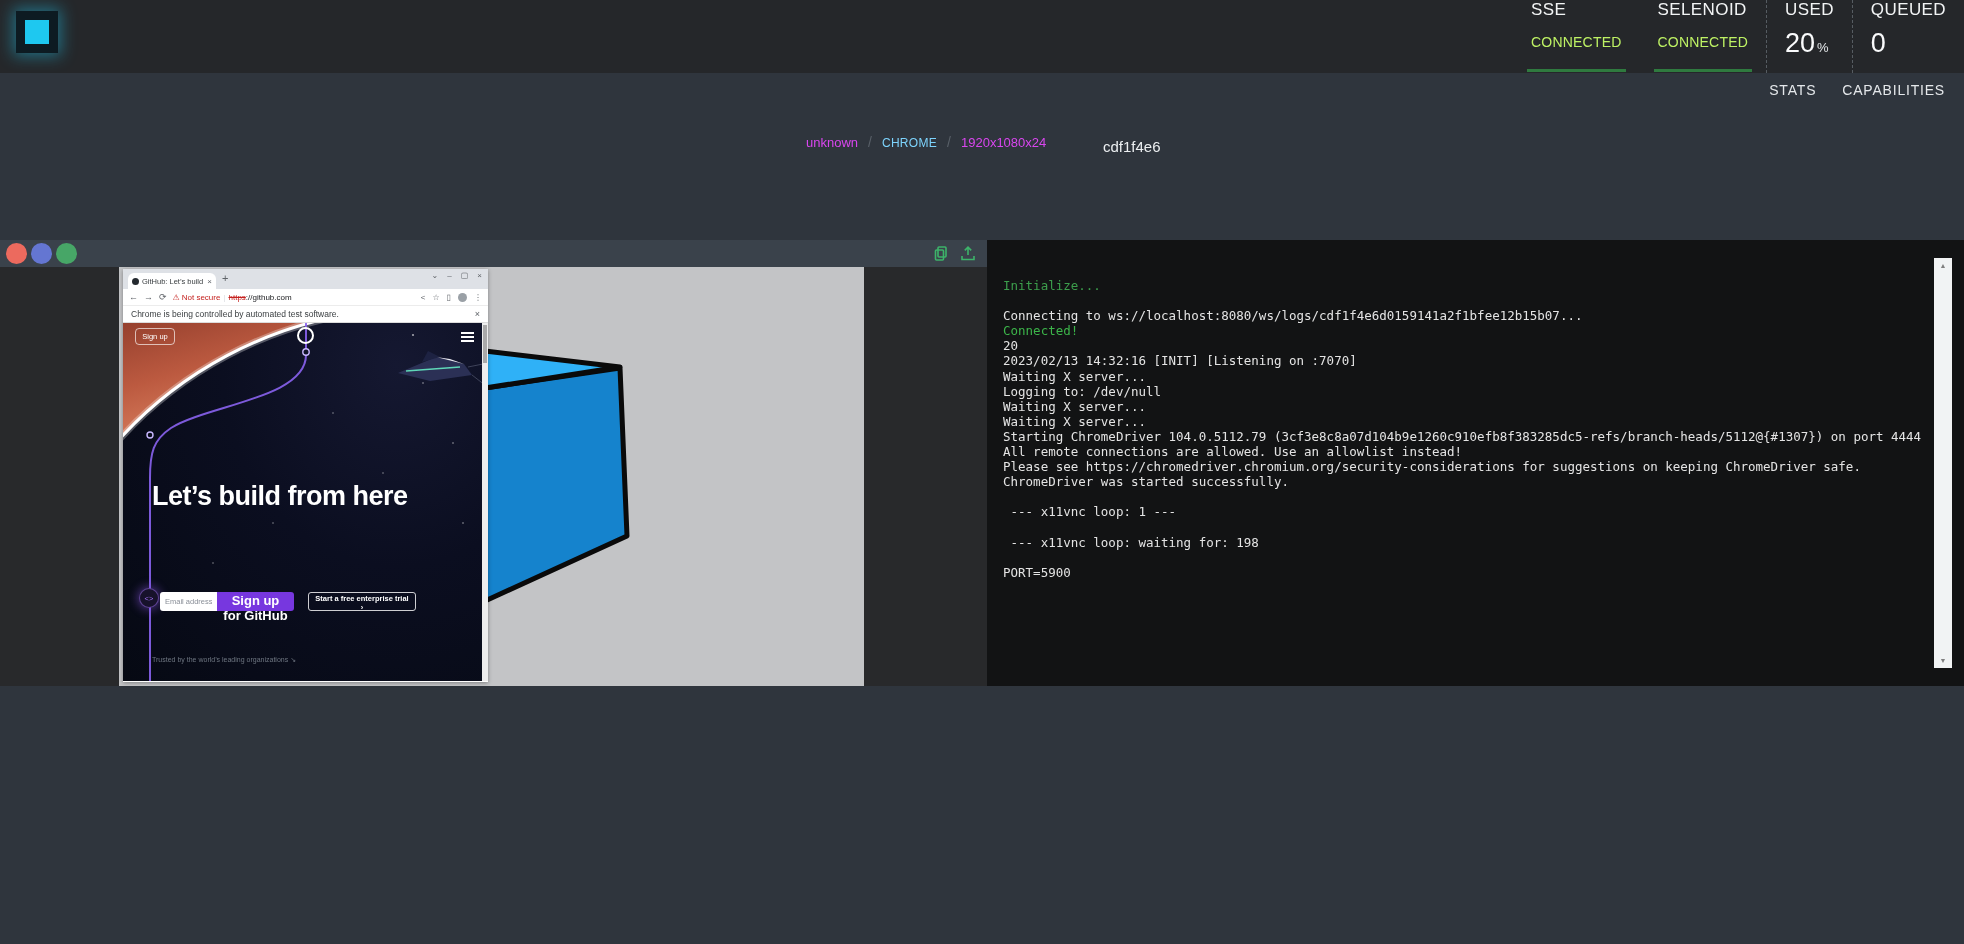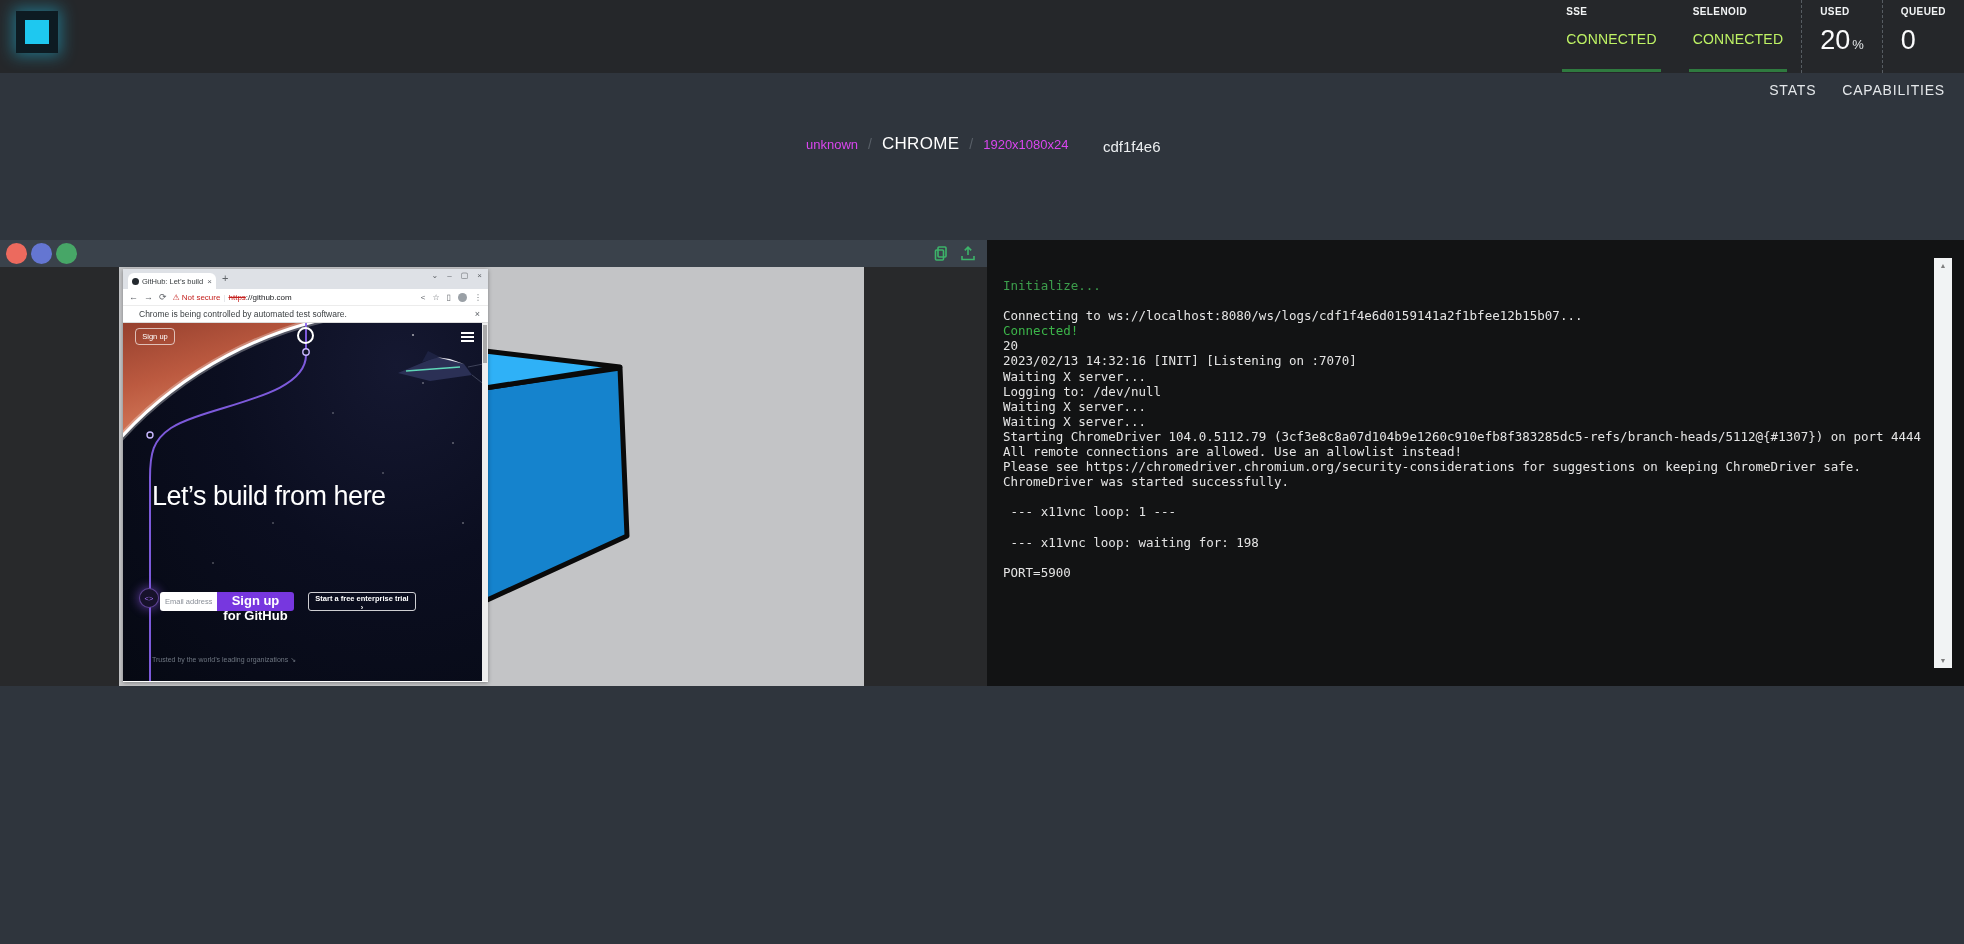--- a/index.html
+++ b/index.html
@@ -10,39 +10,39 @@
   .header{position:absolute;left:0;top:0;width:1964px;height:73px;background:#25272a;}
   .logo{position:absolute;left:16px;top:11px;width:42px;height:42px;background:#0d1b22;
         display:flex;align-items:center;justify-content:center;
         box-shadow:0 0 16px 3px rgba(30,200,240,.45);cursor:pointer;}
   .logo-inner{width:24px;height:24px;background:#1ec8f0;}
   .filter{position:absolute;left:93px;top:18px;width:320px;height:34px;background:transparent;
           border:none;outline:none;color:#c8ccd0;font-size:16px;font-family:"Liberation Sans",sans-serif;}
   .filter::placeholder{color:#7f858a;}
   .stats{position:absolute;right:0;top:0;height:73px;display:flex;}
   .stat{position:relative;height:73px;padding:0 18px;box-sizing:border-box;}
-  .stat-label{font-size:10px;font-weight:bold;color:#f2f4f5;letter-spacing:.4px;margin-top:6px;}
+  .stat-label{font-size:17px;font-weight:normal;color:#f2f4f5;letter-spacing:.4px;margin-top:0;}
   .stat-conn{font-size:14px;color:#bef264;margin-top:14px;letter-spacing:.2px;}
   .stat .underline{position:absolute;left:14px;right:14px;bottom:1px;height:3px;background:#2f7a3f;}
   .stat.sep{border-left:1px dashed #565c62;}
   .big{font-size:27px;color:#fafbfc;margin-top:8px;white-space:nowrap;}
   .pct{font-size:13px;color:#e3e6e8;margin-left:2px;}
   .q-plus{font-size:14px;color:#d7dadd;margin:0 3px;vertical-align:3px;}
   .q-pending{font-size:21px;vertical-align:1px;}
   .q-slash{font-size:25px;margin:0 3px;}
 
   
   .subnav{position:absolute;top:82px;right:19px;display:flex;gap:26px;}
   .subnav a{font-size:14px;color:#e4e7ea;letter-spacing:.8px;text-decoration:none;cursor:pointer;}
 
   
   .session-row{position:absolute;left:806px;top:134px;display:flex;align-items:baseline;gap:10px;cursor:pointer;}
   .s-dim{font-size:13px;color:#d946ef;}
   .s-sep{font-size:14px;color:#596068;}
-  .s-browser{font-size:17px;color:#ffffff;letter-spacing:.3px;}
+  .s-browser{font-size:12px;color:#7dd3fc;letter-spacing:.3px;}
   .session-id{position:absolute;left:1103px;top:138px;font-size:15px;color:#eceff1;cursor:pointer;}
 
   
   .vnc-toolbar{position:absolute;left:0;top:240px;width:987px;height:27px;background:#3a424b;}
   .dots{position:absolute;left:6px;top:3px;display:flex;gap:4px;}
   .dot{width:21px;height:21px;border-radius:50%;cursor:pointer;}
   .dot.red{background:#ec6a5e;} .dot.blue{background:#6476d2;} .dot.green{background:#47a667;}
   .tool-icons{position:absolute;right:10px;top:4px;display:flex;gap:9px;}
   .tool-icons svg{cursor:pointer;}
 
@@ -67,34 +67,34 @@
   .nav-ic{font-size:9px;color:#5f6368;margin-right:6px;cursor:pointer;}
   .warn{font-size:8px;color:#c5221f;margin-right:2px;}
   .notsecure{font-size:8px;color:#c5221f;margin-right:3px;}
   .url-div{font-size:8px;color:#dadce0;margin-right:3px;}
   .https{font-size:8px;color:#c5221f;text-decoration:line-through;}
   .host{font-size:8px;color:#202124;}
   .ab-right{margin-left:auto;display:flex;align-items:center;gap:7px;}
   .ab-ic{font-size:8px;color:#5f6368;cursor:pointer;}
   .avatar{width:9px;height:9px;border-radius:50%;background:#9aa0a6;cursor:pointer;}
   .infobar{position:relative;height:17px;background:#fff;border-bottom:1px solid #dcdcdc;
-           display:flex;align-items:center;padding:0 16px;box-sizing:border-box;}
+           display:flex;align-items:center;padding:0 8px;box-sizing:border-box;}
   .infobar .txt{font-size:8.5px;color:#3c4043;}
   .ib-close{position:absolute;right:8px;font-size:9px;color:#5f6368;cursor:pointer;}
 
   
   .hero{position:relative;height:358px;overflow:hidden;
         background:radial-gradient(ellipse at 75% 12%, #151831 0%, #0b0e20 45%, #060913 100%);}
   .hero-svg{position:absolute;left:0;top:0;}
   .gh-signup{position:absolute;left:12px;top:5px;width:38px;height:15px;border:1px solid rgba(255,255,255,.65);
              border-radius:4px;color:#fff;font-size:7.5px;display:flex;align-items:center;justify-content:center;cursor:pointer;}
   .gh-ring{position:absolute;left:174px;top:4px;width:13px;height:13px;border:2px solid #fff;border-radius:50%;}
   .gh-burger{position:absolute;right:14px;top:9px;width:13px;cursor:pointer;}
   .gh-burger i{display:block;height:1.5px;background:#fff;margin-bottom:2.5px;}
-  .gh-h1{position:absolute;left:29px;top:158px;font-size:27px;font-weight:normal;color:#fff;letter-spacing:-.5px;}
+  .gh-h1{position:absolute;left:29px;top:158px;font-size:27px;font-weight:bold;color:#fff;letter-spacing:-.5px;}
   .gh-p{position:absolute;left:29px;top:195px;width:294px;font-size:11.5px;line-height:1.5;color:#98a1b3;}
   .gh-email{position:absolute;left:37px;top:269px;width:57px;height:19px;background:#fff;border:none;
             border-radius:3px 0 0 3px;font-size:7.5px;padding:0 5px;box-sizing:border-box;color:#333;
             font-family:"Liberation Sans",sans-serif;outline:none;}
   .gh-email::placeholder{color:#8a8f98;}
   .gh-cta{position:absolute;left:94px;top:269px;width:77px;height:19px;background:#7737df;border:none;
           border-radius:0 3px 3px 0;color:#fff;font-size:13px;font-weight:bold;cursor:pointer;}
   .gh-trial{position:absolute;left:185px;top:269px;width:108px;height:19px;background:transparent;
             border:1px solid rgba(255,255,255,.8);border-radius:3px;color:#fff;font-size:7.5px;
             font-weight:bold;cursor:pointer;}

